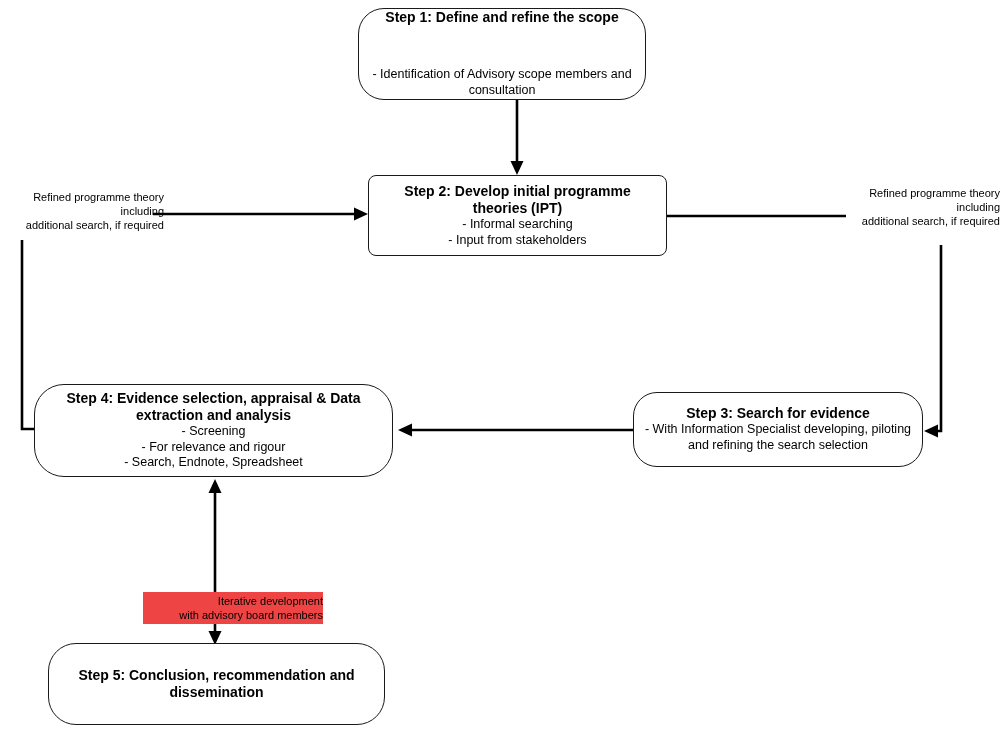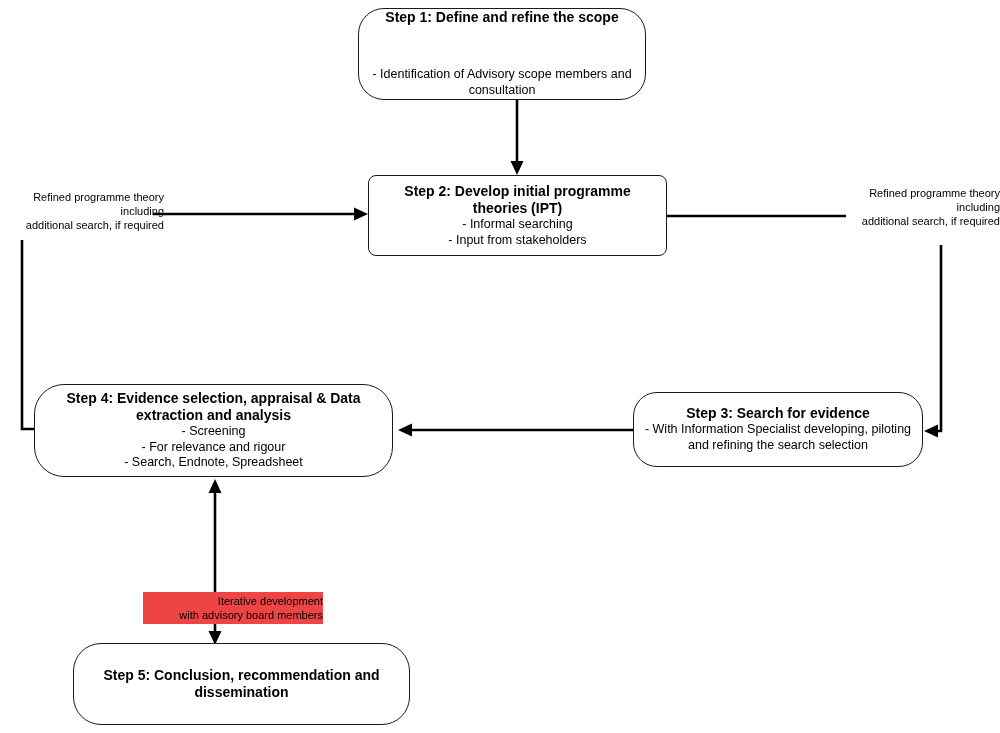--- a/index.html
+++ b/index.html
@@ -43,21 +43,21 @@
   }
   .flow-box .body {
     font-size: 12.5px;
     line-height: 1.25;
     white-space: pre-line;
   }
   #box-step1 { left: 358px; top: 8px;   width: 288px; height: 92px; border-radius: 26px; gap: 41px; }
   #box-step2 { left: 368px; top: 175px; width: 299px; height: 81px; border-radius: 8px; }
   #box-step3 { left: 633px; top: 392px; width: 290px; height: 75px; border-radius: 24px; }
   #box-step4 { left: 34px;  top: 384px; width: 359px; height: 93px; border-radius: 30px; }
-  #box-step5 { left: 48px;  top: 643px; width: 337px; height: 82px; border-radius: 28px; margin-left: 25px; }
+  #box-step5 { left: 48px;  top: 643px; width: 337px; height: 82px; border-radius: 28px; }
 
   .edge-label {
     position: absolute;
     z-index: 3;
     font-size: 11px;
     line-height: 1.28;
     text-align: right;
     white-space: pre-line;
   }
   #label-left-feedback  { left: 0px;   top: 190px; width: 164px; }

